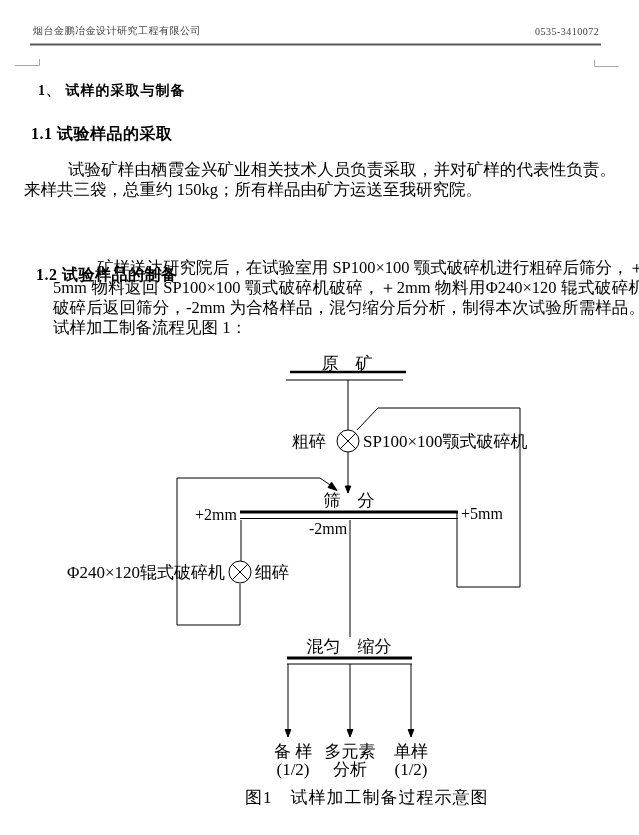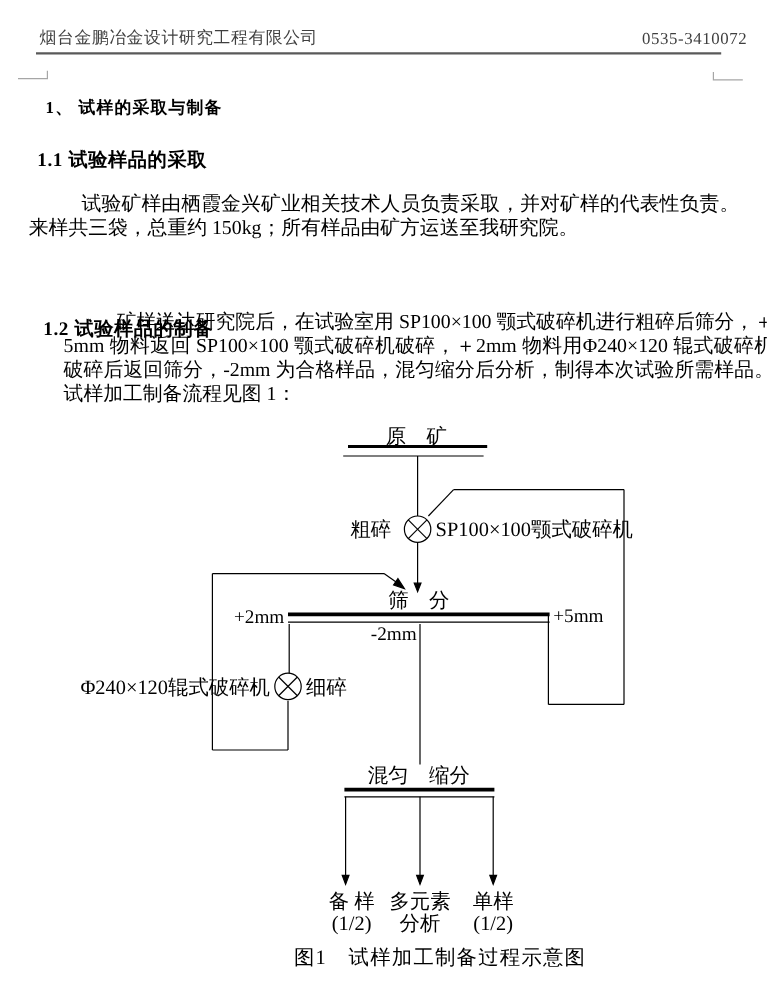--- a/index.html
+++ b/index.html
@@ -6,21 +6,21 @@
   html, body { background: #ffffff; }
   body {
     position: relative;
     width: 639px;
     height: 835px;
     font-family: "Liberation Serif", "DejaVu Serif", serif;
     color: #000;
     overflow: hidden;
   }
   .abs { position: absolute; line-height: 1.15; white-space: nowrap; }
-  .hdr-text { font-size: 14px; color: #3f3f3f; letter-spacing: 0.5px; }
+  .hdr-text { font-size: 10px; color: #3f3f3f; letter-spacing: 0.5px; }
   .doc-title { font-size: 14px; font-weight: 700; letter-spacing: 1px; }
   .doc-h2 { font-size: 16px; font-weight: 700; letter-spacing: 0.5px; }
   .body-par {
     position: absolute;
     left: 24px;
     width: 592px;
     font-size: 16.5px;
     line-height: 20px;
     text-align: justify;
     text-indent: 44px;

